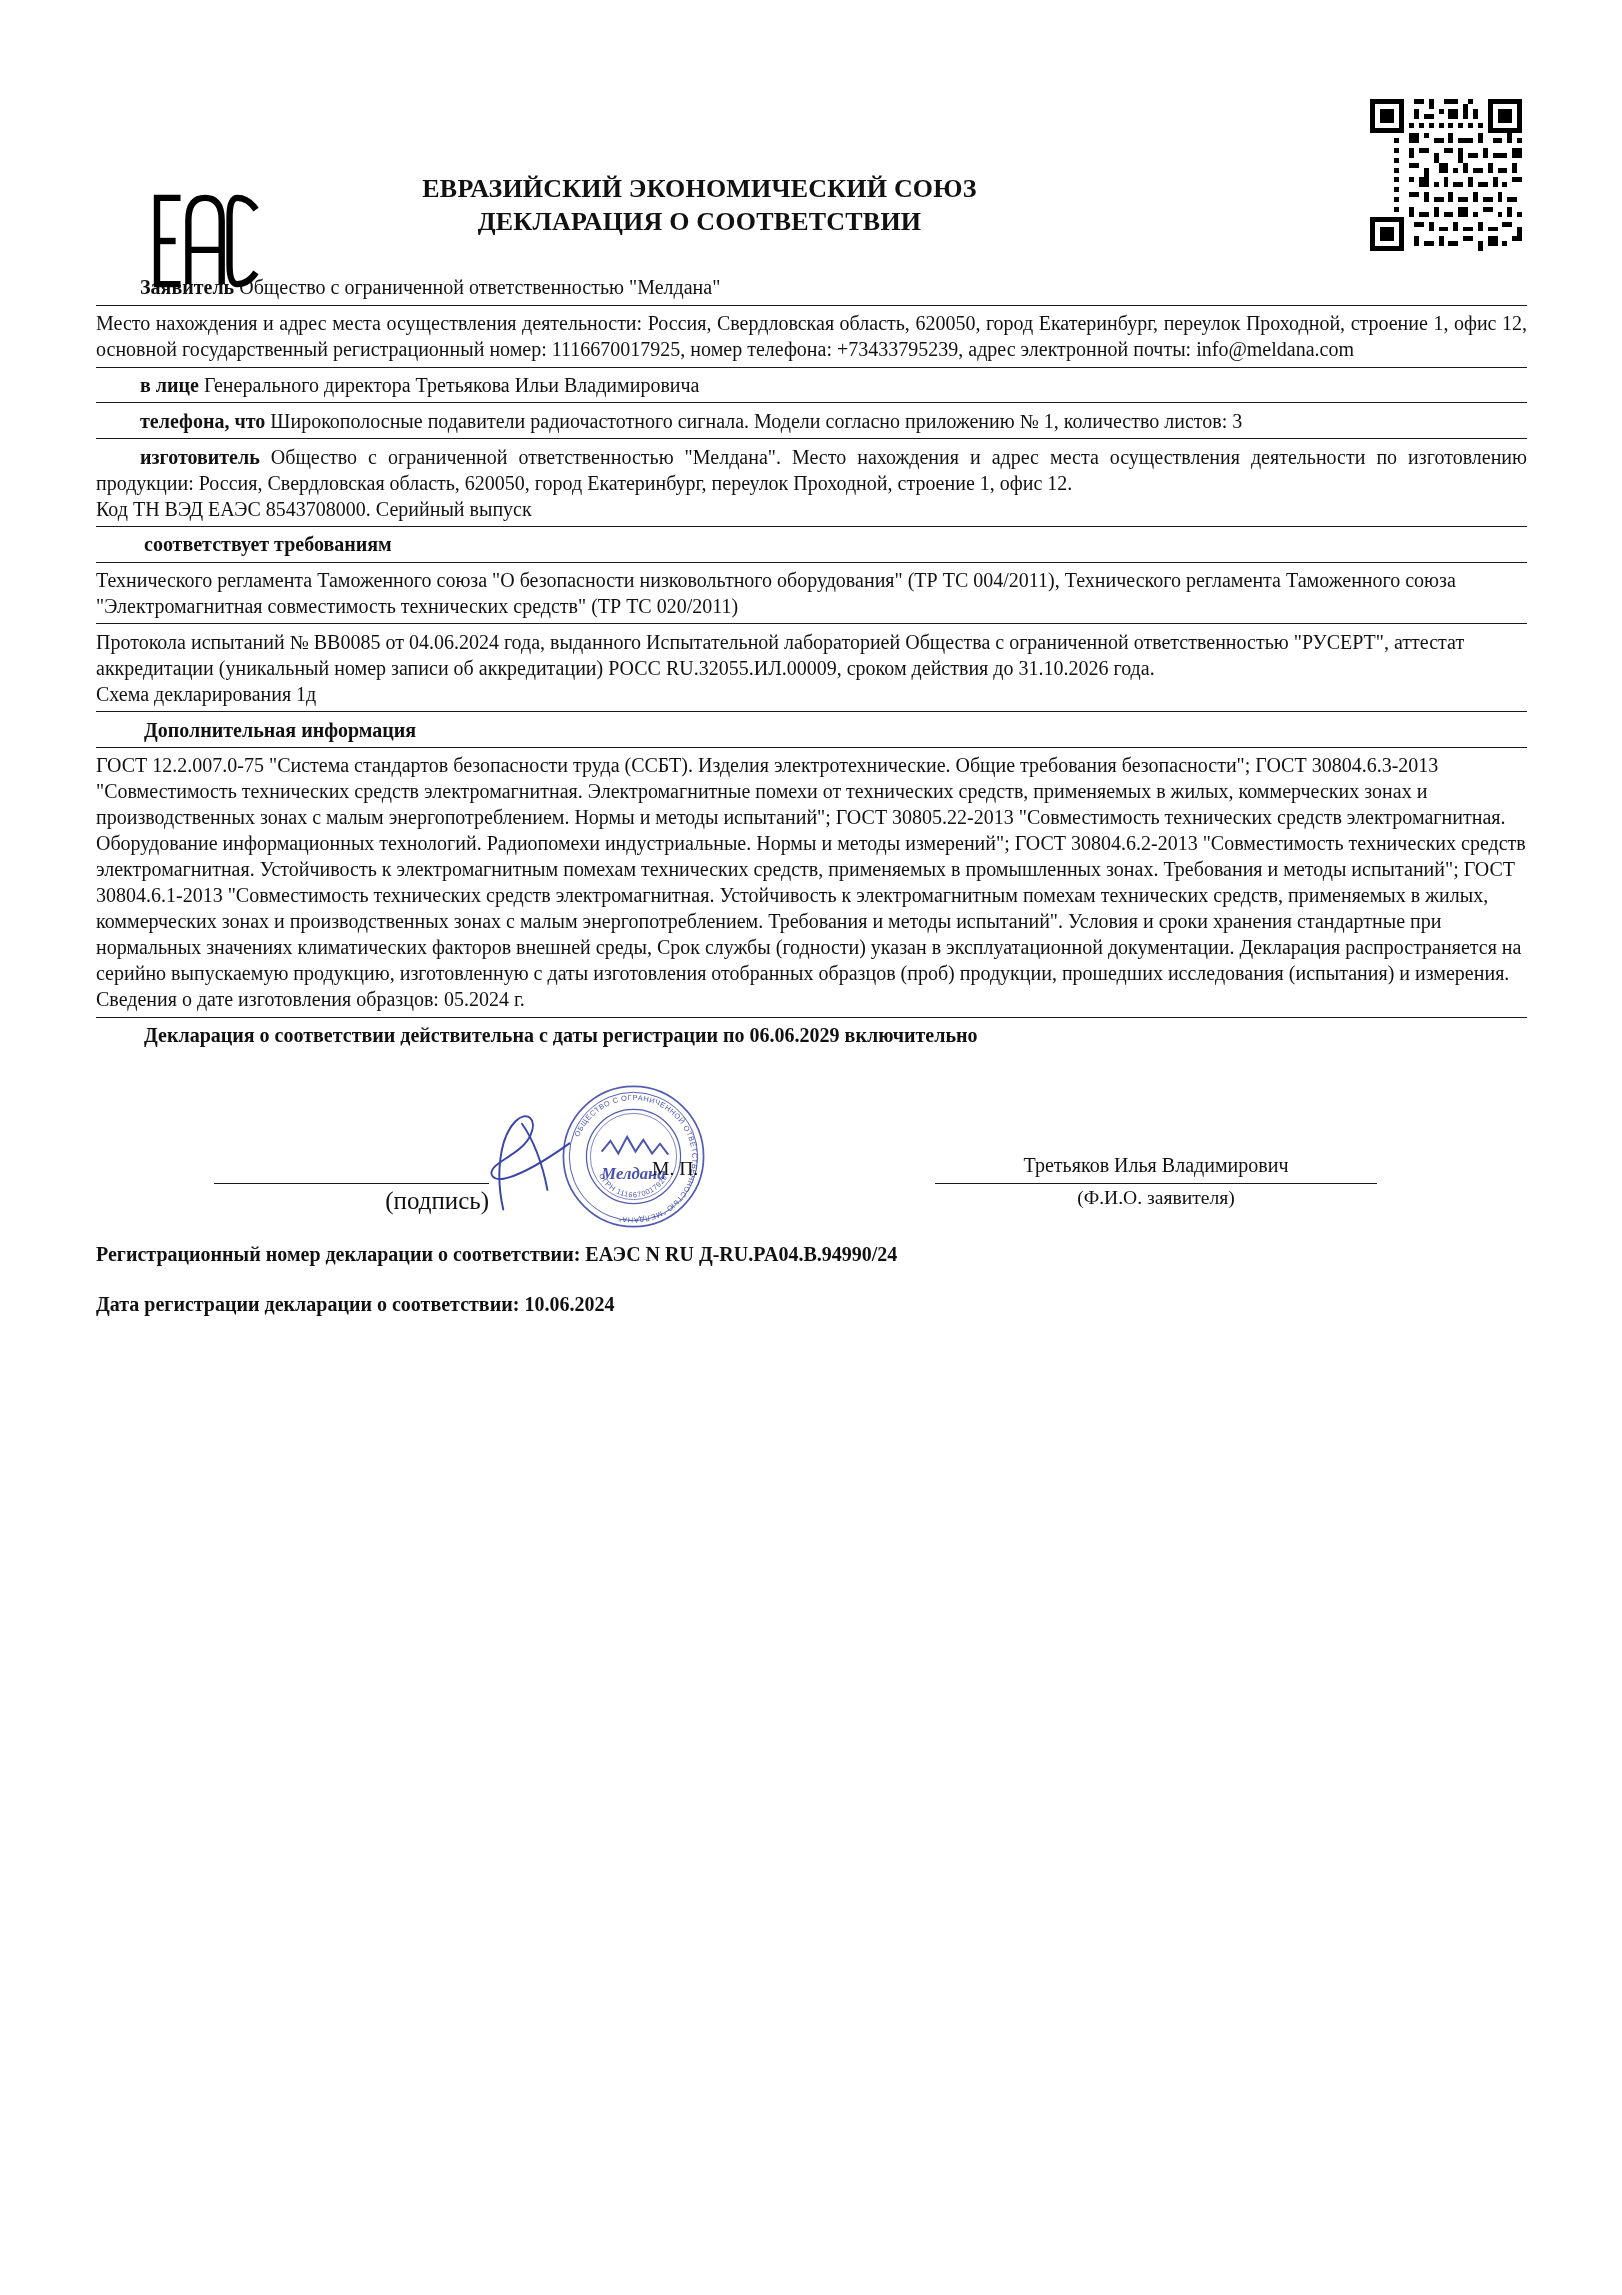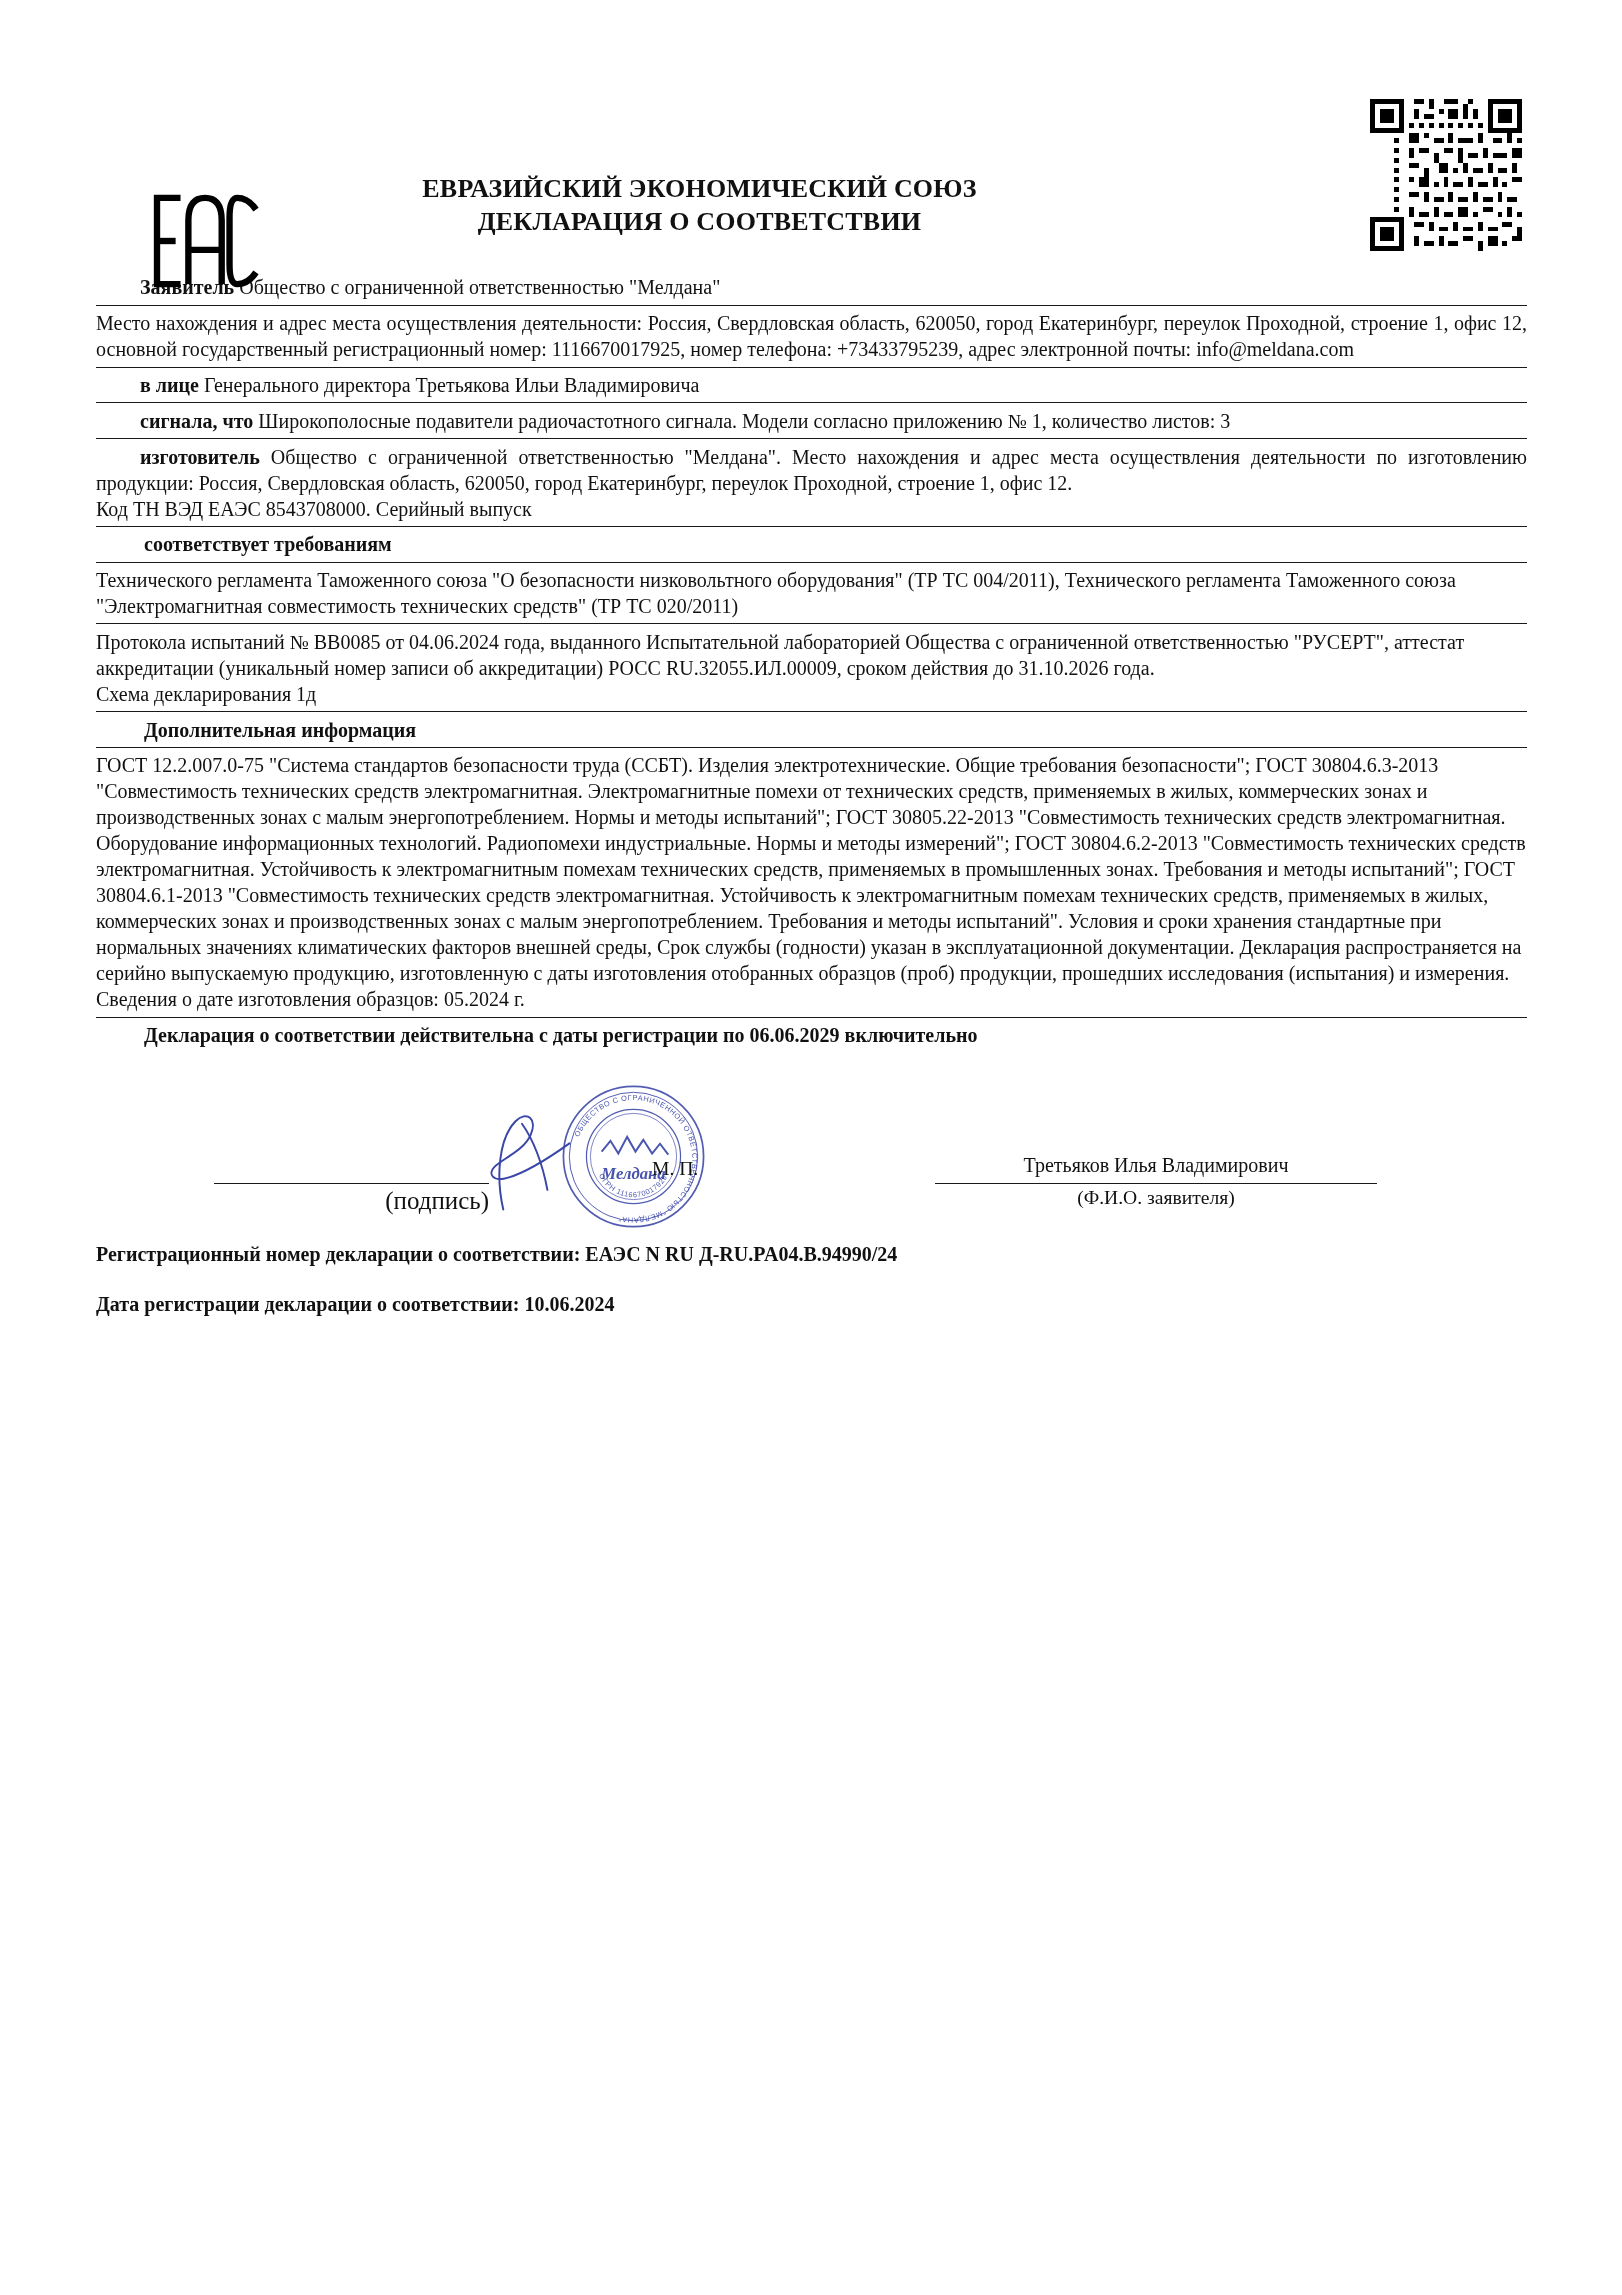--- a/index.html
+++ b/index.html
@@ -329,21 +329,21 @@
 
     <div class="section">
       <div class="txt left">
         <span class="bold">в лице</span>
         <span>Генерального директора Третьякова Ильи Владимировича</span>
       </div>
     </div>
 
     <div class="section">
       <div class="txt left">
-        <span class="bold">сигнала, что</span>
+        <span class="bold">телефона, что</span>
         <span>Широкополосные подавители радиочастотного сигнала.  Модели согласно приложению  № 1, количество листов: 3</span>
       </div>
     </div>
 
     <div class="section">
       <div class="txt">
         <span class="bold">изготовитель</span>
         <span>Общество  с  ограниченной  ответственностью  "Мелдана".  Место  нахождения  и  адрес  места осуществления  деятельности  по  изготовлению  продукции:  Россия,  Свердловская  область,  620050,  город Екатеринбург, переулок Проходной, строение 1, офис 12.</span>
       </div>
       <div class="txt left">Код ТН ВЭД ЕАЭС 8543708000. Серийный выпуск</div>

